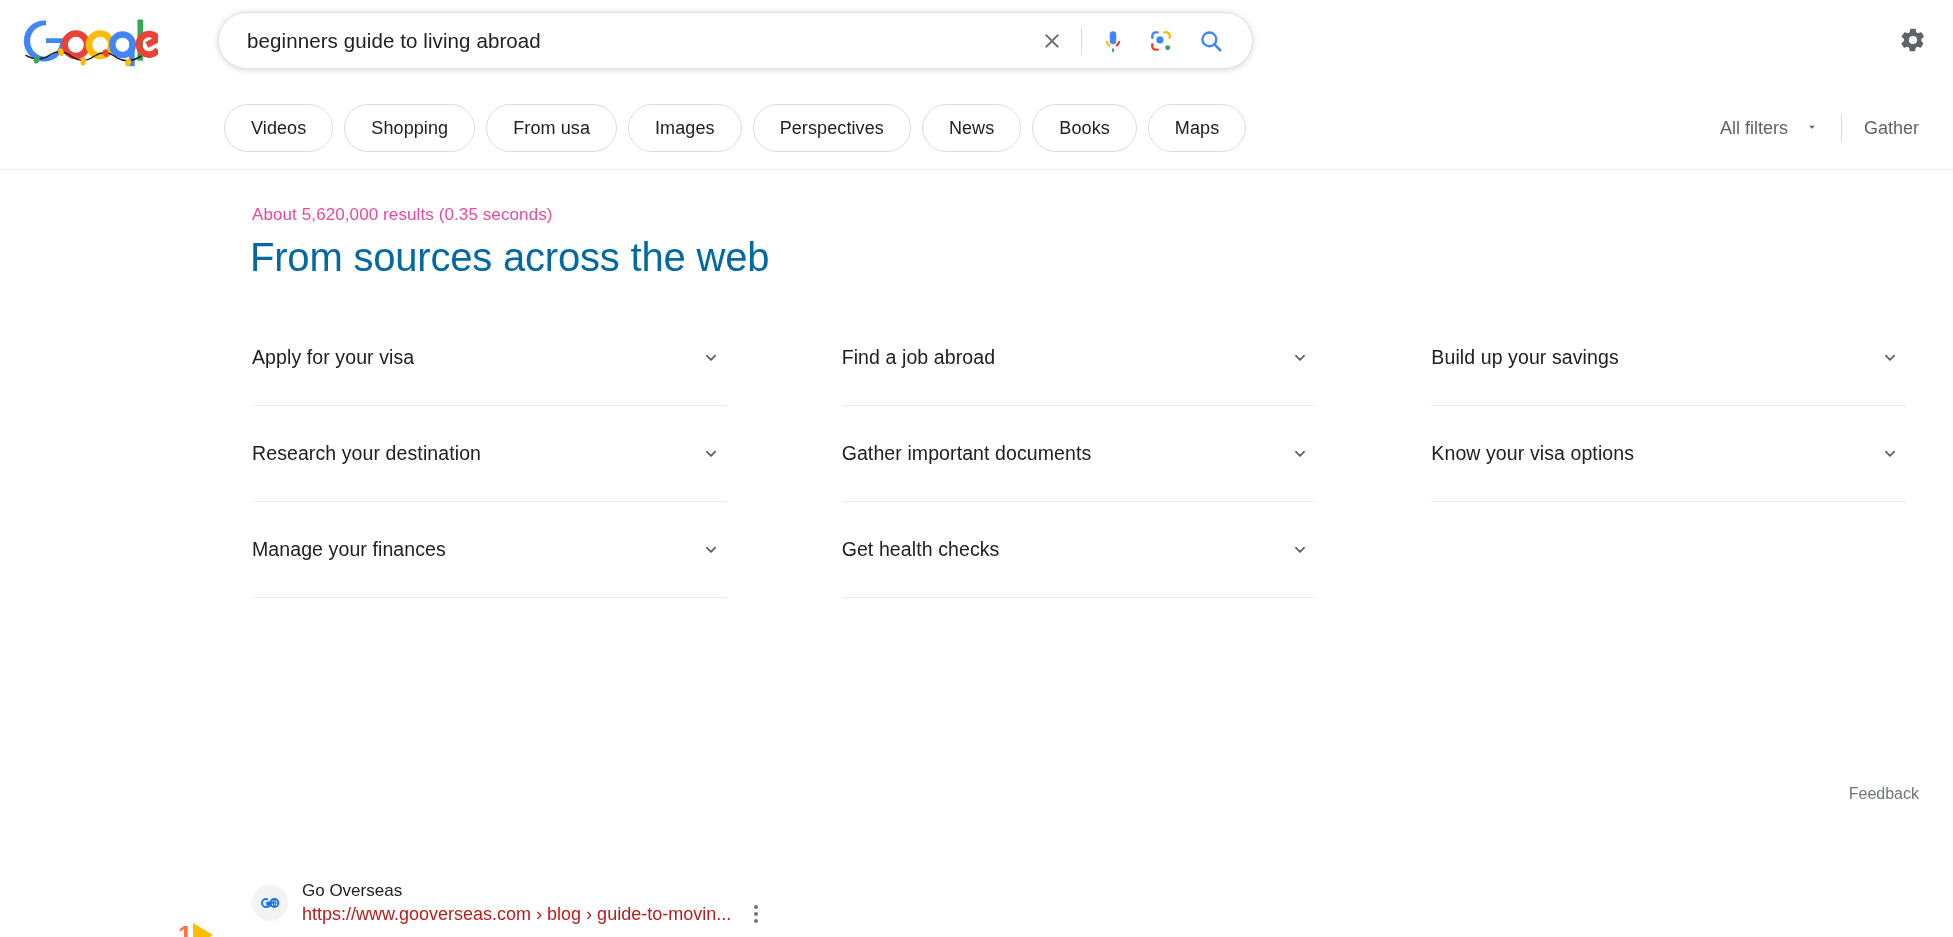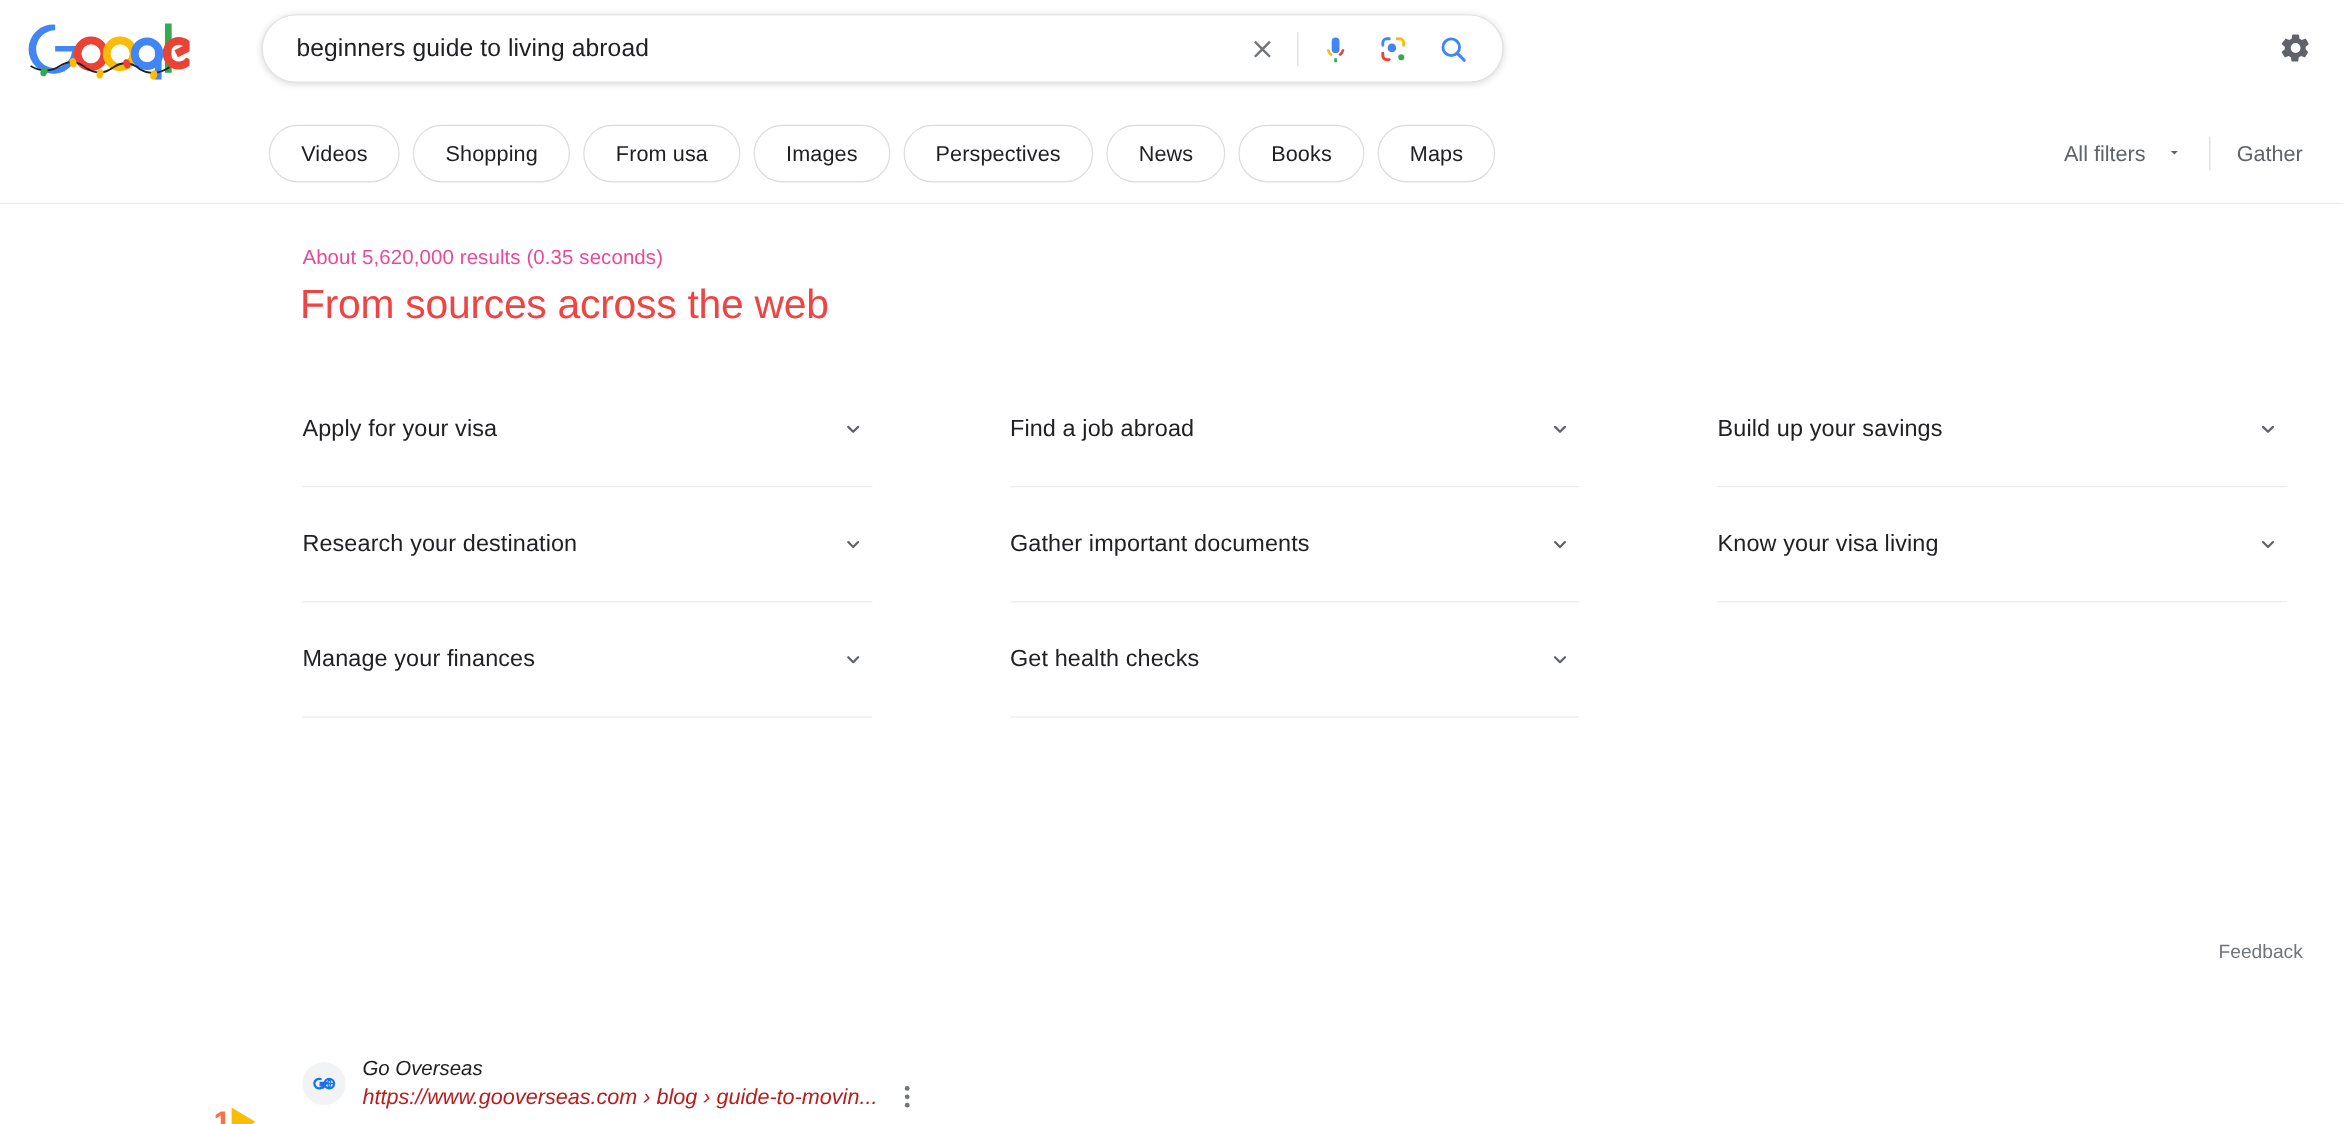--- a/index.html
+++ b/index.html
@@ -113,22 +113,22 @@
     position: absolute;
     left: 252px; top: 35px;
     font-size: 17px;
     color: #ec4899;
     letter-spacing: .1px;
   }
 
   .section-heading {
     position: absolute;
     left: 250px; top: 65px;
-    font-size: 34px;
-    color: #ef4444;
+    font-size: 40px;
+    color: #0369a1;
     font-weight: 400;
     letter-spacing: -.2px;
   }
 
   
   .accordion-grid {
     position: absolute;
     left: 252px; top: 140px;
     width: 1654px;
     display: grid;
@@ -159,21 +159,21 @@
     color: #70757a;
     cursor: pointer;
   }
 
   
   .result-block {
     position: absolute;
     left: 252px; top: 710px;
     width: 860px;
   }
-  .result-head { display: flex; align-items: center; gap: 14px; font-style: italic; }
+  .result-head { display: flex; align-items: center; gap: 14px; }
   .favicon {
     width: 36px; height: 36px;
     border-radius: 50%;
     background: #f1f3f4;
     display: flex; align-items: center; justify-content: center;
     flex: 0 0 36px;
   }
   .site-meta { display: flex; flex-direction: column; gap: 1px; }
   .site-name { font-size: 17px; color: #202124; line-height: 22px; }
   .site-url-row { display: flex; align-items: center; gap: 14px; }
@@ -363,21 +363,21 @@
     <div class="acc-item">
       <span class="acc-label">Gather important documents</span>
       <span class="chev">
         <svg width="22" height="22" viewBox="0 0 24 24">
             <path d="M7.5 9.5l4.5 4.5 4.5-4.5" fill="none" stroke="#5f6368" stroke-width="2" stroke-linecap="round" stroke-linejoin="round"></path>
           </svg>
       </span>
     </div>
 
     <div class="acc-item">
-      <span class="acc-label">Know your visa living</span>
+      <span class="acc-label">Know your visa options</span>
       <span class="chev">
         <svg width="22" height="22" viewBox="0 0 24 24">
             <path d="M7.5 9.5l4.5 4.5 4.5-4.5" fill="none" stroke="#5f6368" stroke-width="2" stroke-linecap="round" stroke-linejoin="round"></path>
           </svg>
       </span>
     </div>
 
 
     <div class="acc-item">
       <span class="acc-label">Manage your finances</span>

